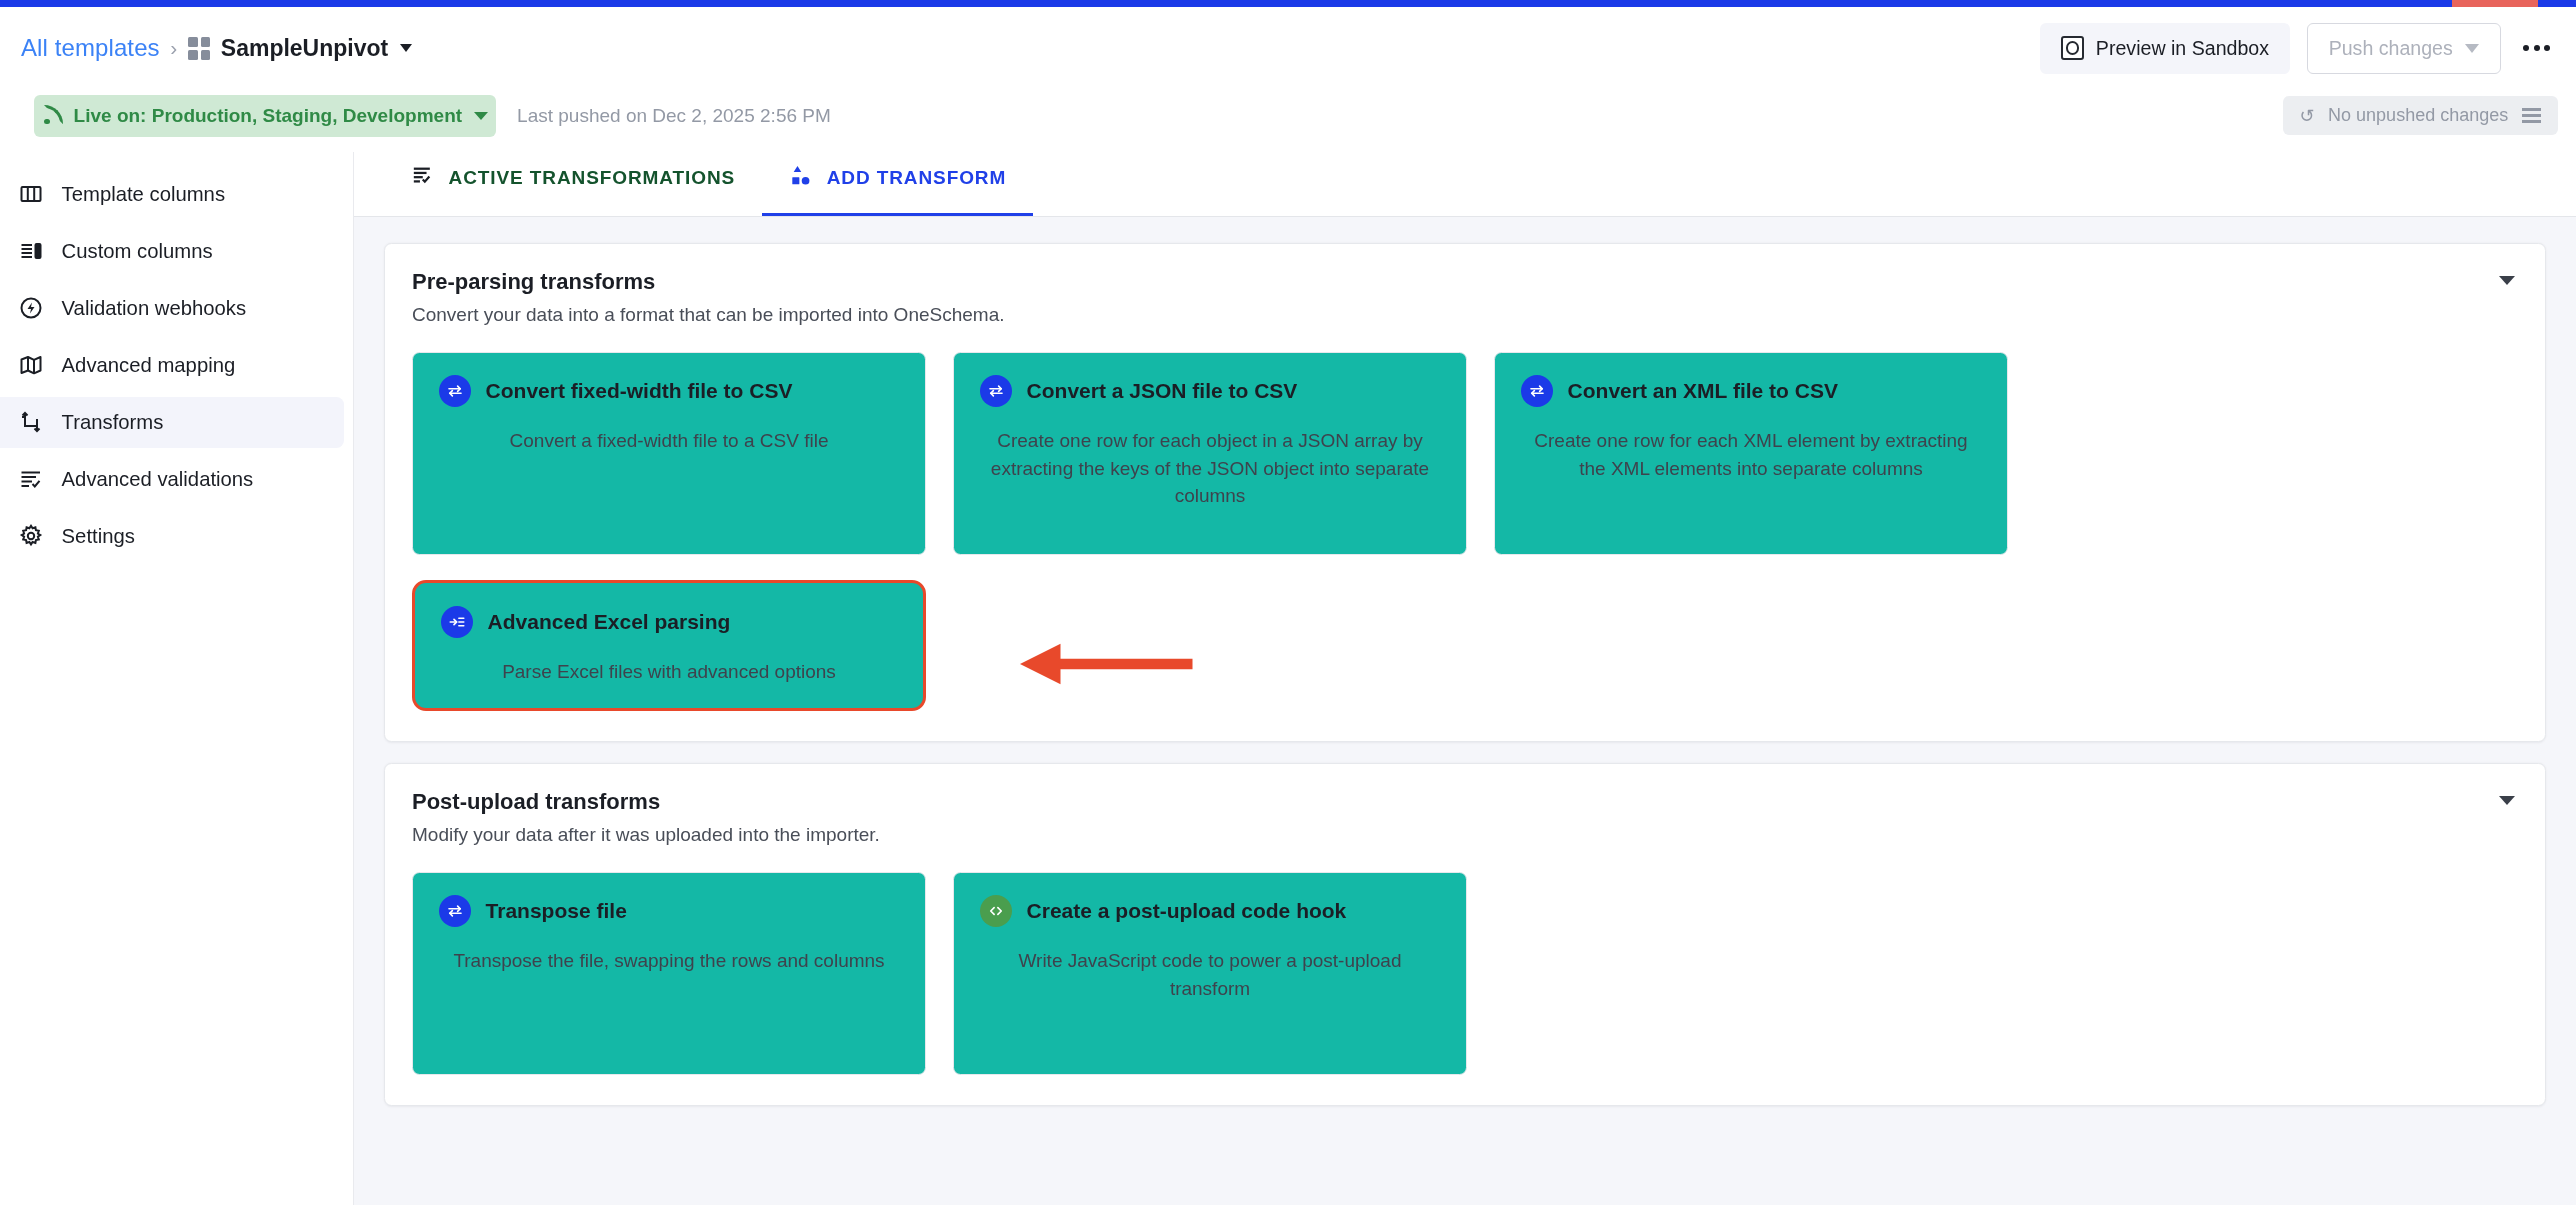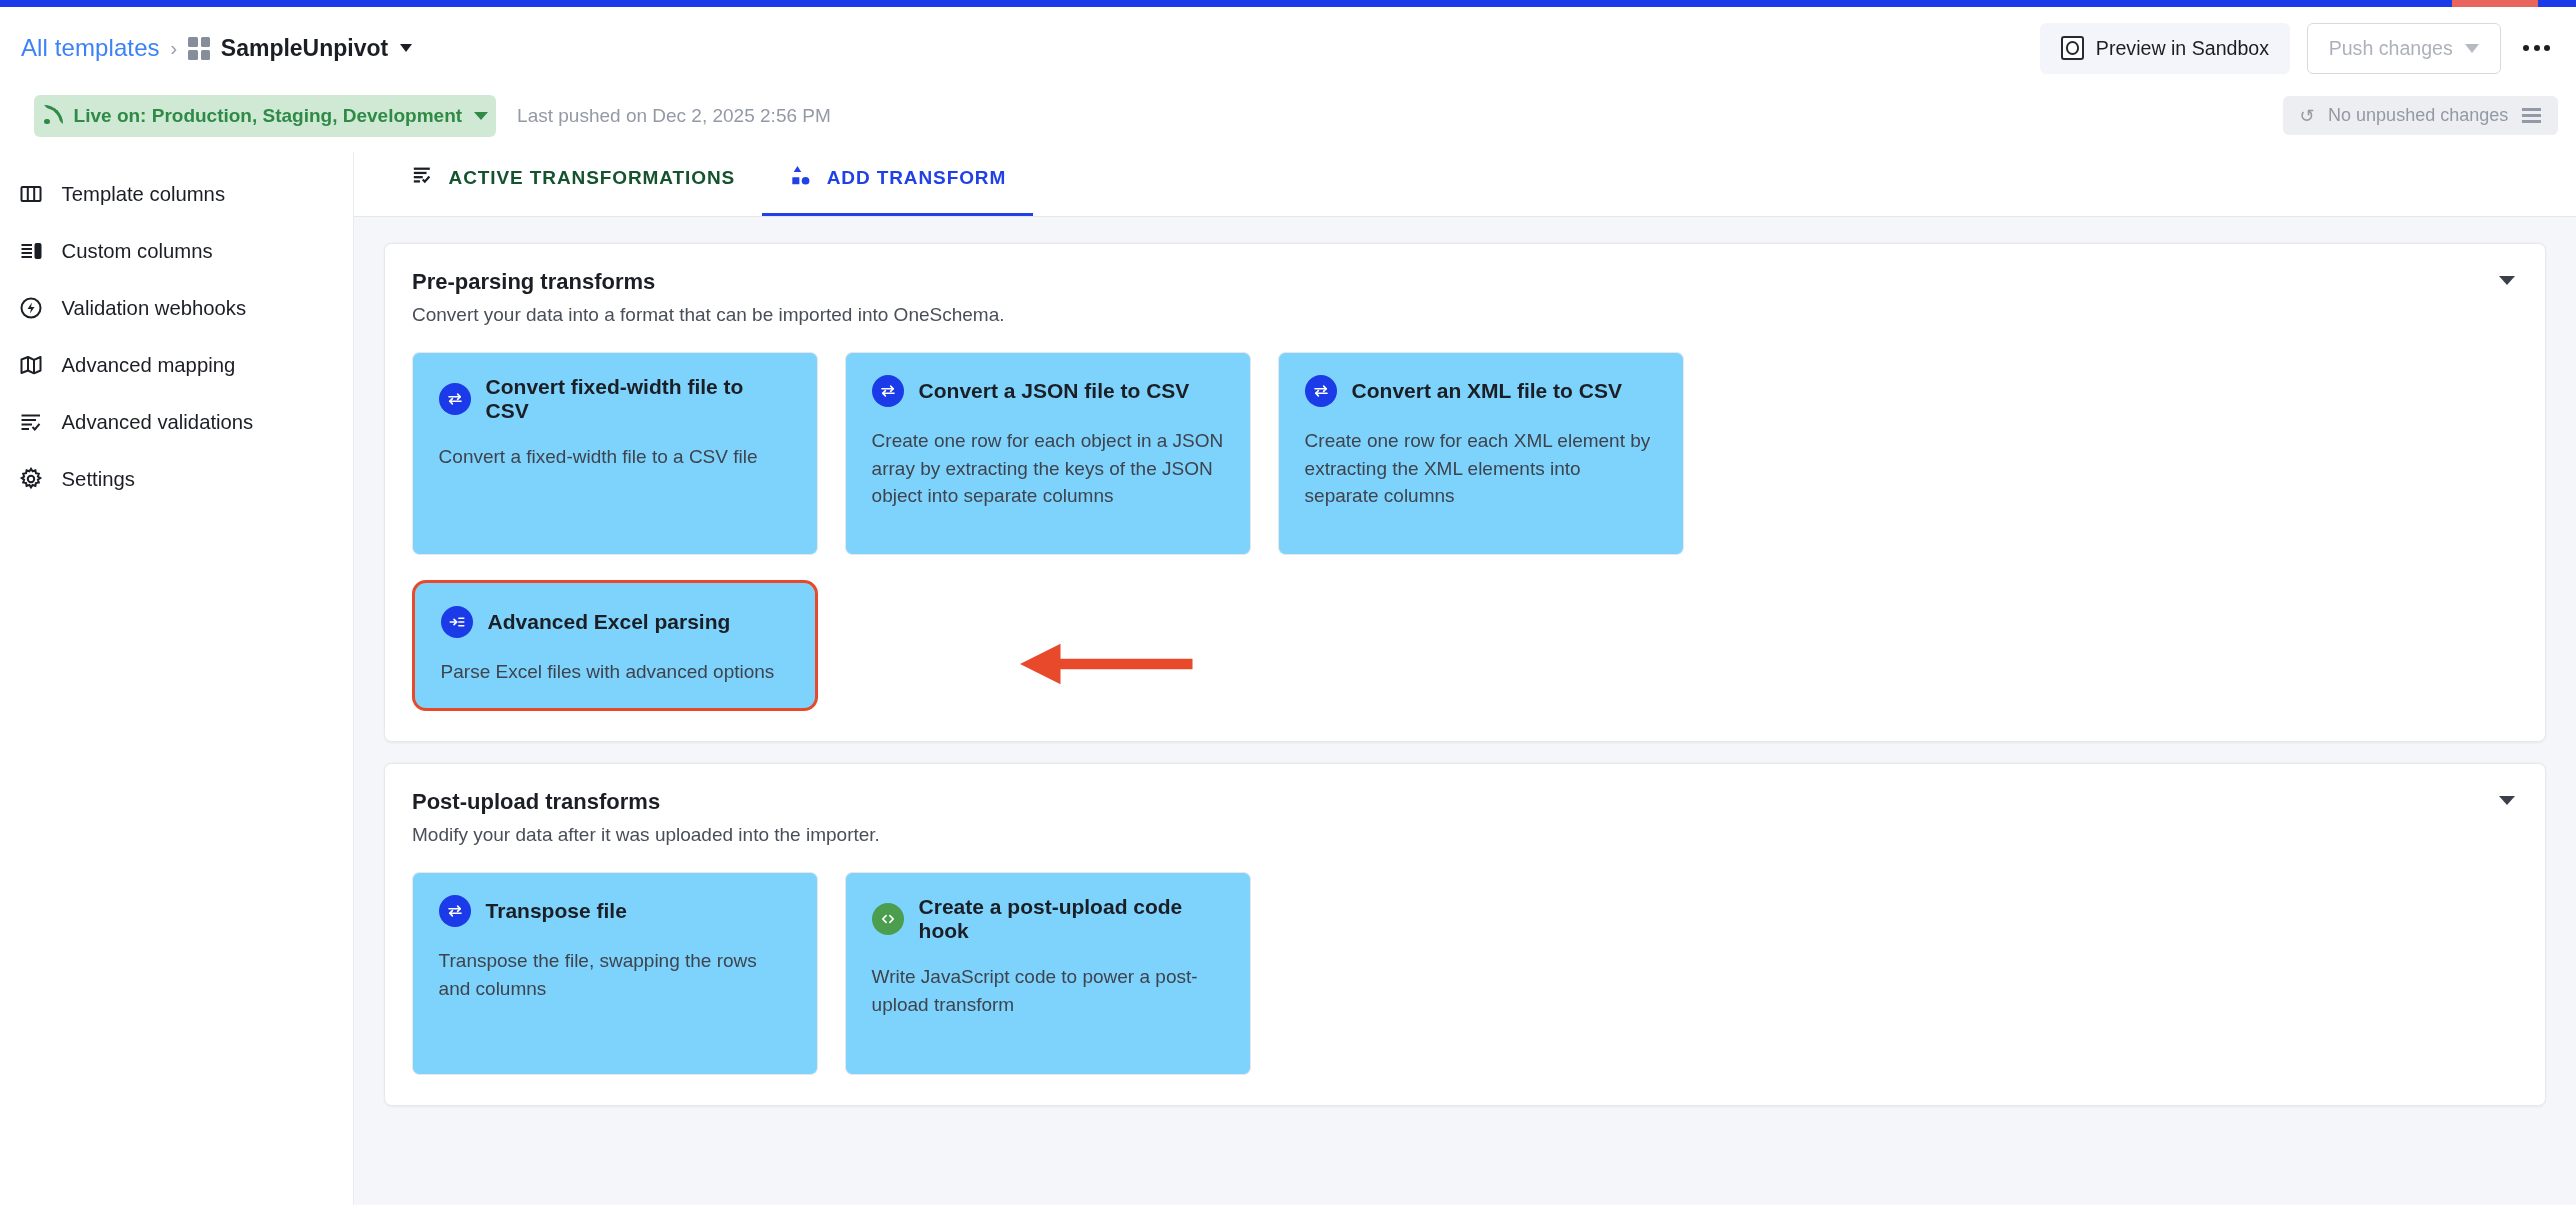--- a/index.html
+++ b/index.html
@@ -123,22 +123,22 @@
   .panel h3 { font-size: 22px; color: #1b1e25; font-weight: 700; }
   .panel p.sub { font-size: 19px; color: #494e58; margin-top: 9px; }
   .panel-chev {
     position: absolute; right: 30px; top: 32px;
     width: 0; height: 0; border-left: 8.3px solid transparent; border-right: 8.3px solid transparent;
     border-top: 9.8px solid #3a3f49; cursor: pointer;
   }
 
   .card-row { display: flex; gap: 27px; margin-top: 25.6px; flex-wrap: wrap; }
   .card {
-    width: 406px; min-height: 203px; border: 0.8px solid #e6e8ec; border-radius: 7.5px;
-    background: #7dd3fc; padding: 22.6px 25.6px; cursor: pointer;
+    width: 514px; min-height: 203px; border: 0.8px solid #e6e8ec; border-radius: 7.5px;
+    background: #14b8a6; padding: 22.6px 25.6px; cursor: pointer; text-align: center;
   }
   .card.tall { min-height: 128px; }
   .card-title { display: flex; align-items: center; gap: 15px; }
   .card-title .t { font-size: 21px; font-weight: 700; color: #1b1e25; }
   .card-desc { font-size: 19px; color: #3e434d; line-height: 1.45; margin-top: 19.6px; }
   .bubble {
     width: 32px; height: 32px; border-radius: 50%; flex: none;
     display: flex; align-items: center; justify-content: center;
   }
   .bubble.blue { background: #1b3ae8; }
@@ -245,20 +245,32 @@
     <span class="nav-ico">
       <svg width="24" height="24" viewBox="0 0 24 24" fill="none" stroke="#1b1e25" stroke-width="2" stroke-linejoin="round">
         <path d="M2.5 6.5 L9 4 L15 6.8 L21.5 4 V17.5 L15 20.3 L9 17.5 L2.5 20 Z"></path>
         <line x1="9" y1="4" x2="9" y2="17.5"></line>
           <line x1="15" y1="6.8" x2="15" y2="20.3"></line>
       </svg>
     </span>
     <span class="lbl">Advanced mapping</span>
   </div>
 
+  <div class="nav-item active">
+    <span class="nav-ico">
+      <svg width="24" height="24" viewBox="0 0 24 24" fill="none" stroke="#1b1e25" stroke-width="2">
+        <path d="M6 3 V16 H19"></path>
+          <path d="M3 7 H5"></path>
+          <path d="M18 21 V9"></path>
+        <path d="M3.5 5.5 L6 3 L8.5 5.5"></path>
+          <path d="M15.5 18.5 L18 21 L20.5 18.5"></path>
+      </svg>
+    </span>
+    <span class="lbl">Transforms</span>
+  </div>
 
   <div class="nav-item">
     <span class="nav-ico">
       <svg width="24" height="24" viewBox="0 0 24 24" fill="none" stroke="#1b1e25" stroke-width="2">
         <line x1="2.5" y1="5.5" x2="21" y2="5.5"></line>
           <line x1="2.5" y1="10" x2="17" y2="10"></line>
         <line x1="2.5" y1="14.5" x2="13" y2="14.5"></line>
           <line x1="2.5" y1="19" x2="10" y2="19"></line>
         <path d="M13.5 17 L15.8 19.4 L20.5 13.8"></path>
       </svg>

